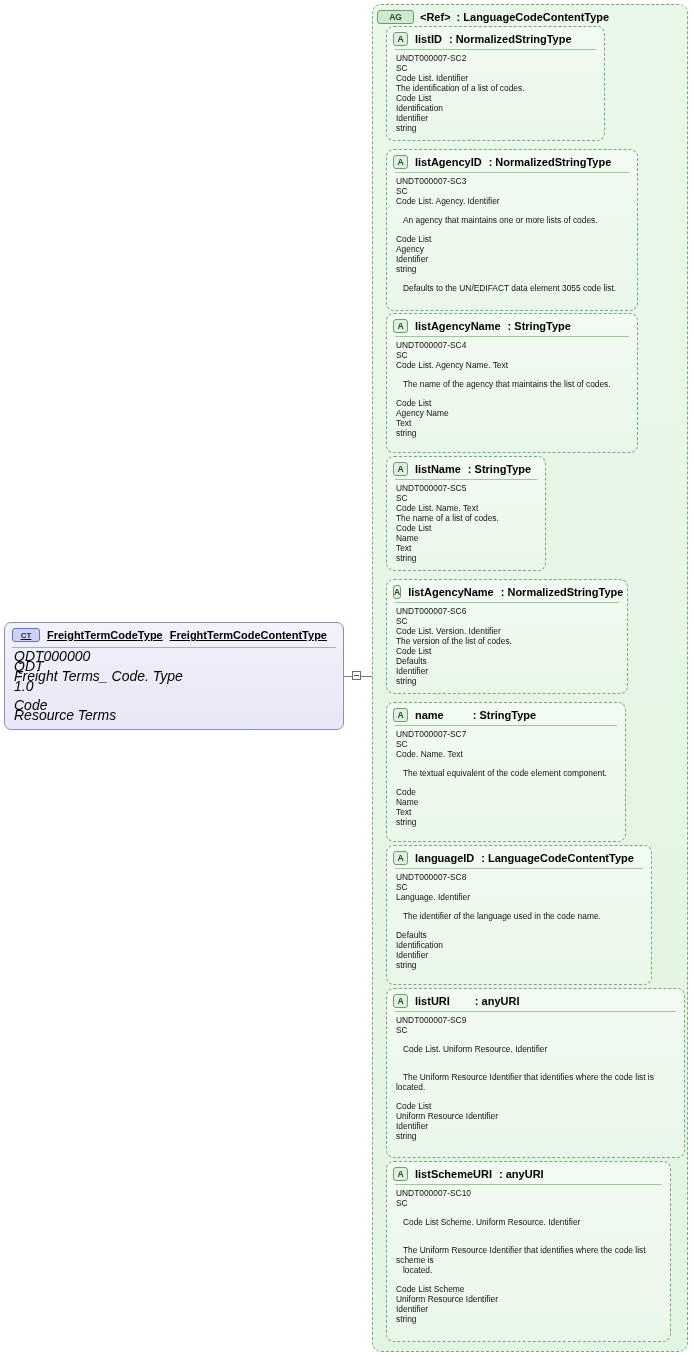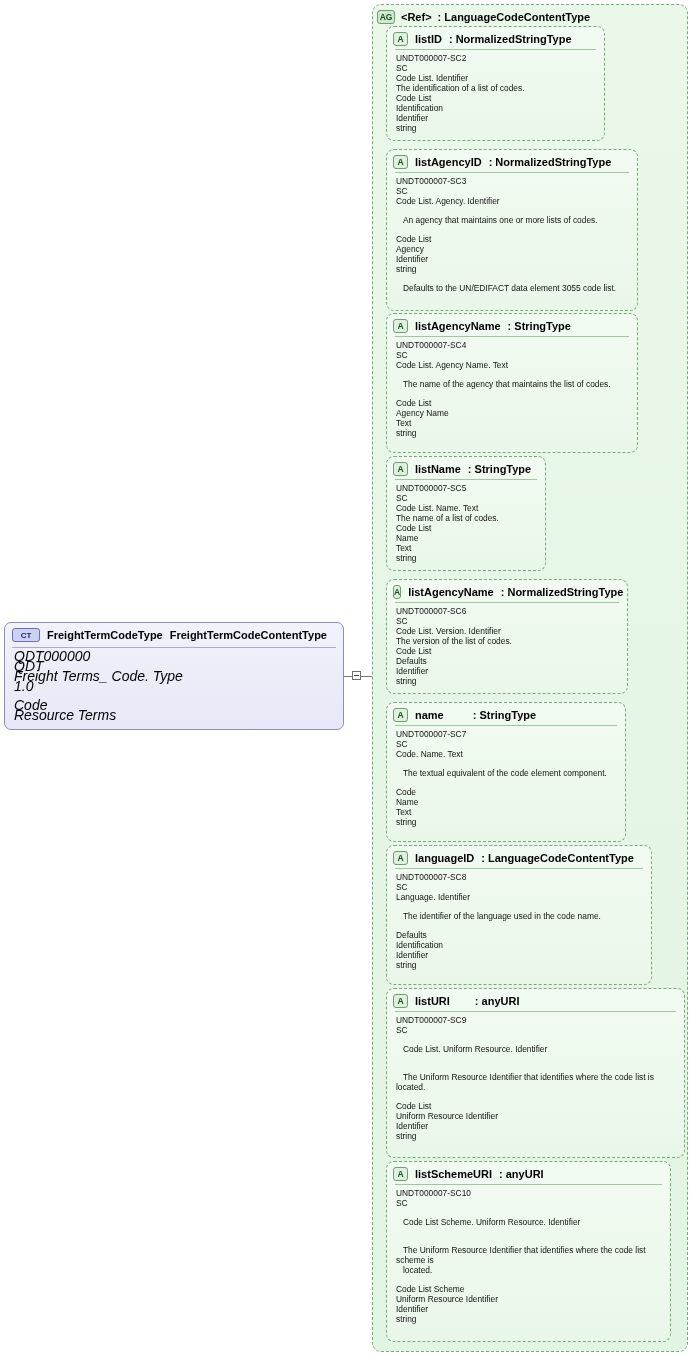--- a/index.html
+++ b/index.html
@@ -32,21 +32,21 @@
     font-size:11px;
   }
   .badge{
     display:inline-flex;align-items:center;justify-content:center;
     box-sizing:border-box;
     font-size:8.5px;font-weight:bold;
     border-radius:3px;
     letter-spacing:0px;
   }
   .badge-ag{
-    width:18px;height:14px;
+    width:37px;height:14px;
     background:#cfe8cf;border:1px solid #6f9d6f;color:#1d4d1d;
   }
   .badge-a{
     width:15px;height:14px;
     background:#dff0df;border:1px solid #6f9d6f;color:#1d4d1d;
   }
   .badge-ct{
     width:28px;height:14px;
     background:#cdd2f0;border:1px solid #6a70b0;color:#23276b;
     font-size:8px;
@@ -82,21 +82,21 @@
   .ctbox{
     position:absolute;
     box-sizing:border-box;
     border:1px solid #8b8fb5;
     border-radius:7px;
     background:linear-gradient(180deg,#f2f2fb 0%, #e7e7f7 100%);
   }
   .ctbox .title{
     position:absolute;left:7px;top:5px;
     display:flex;align-items:center;gap:7px;
-    font-weight:bold;font-size:11px;white-space:nowrap;
+    font-weight:bold;font-size:11px;white-space:nowrap;text-decoration:underline;
   }
   .ctbox .sep{
     position:absolute;left:7px;right:7px;top:24px;
     border-top:1px solid #a9acd0;
   }
   .ctbox .lines{
     position:absolute;left:9px;right:7px;top:28px;
     font-style:italic;font-size:14px;line-height:10px;
   }
 

